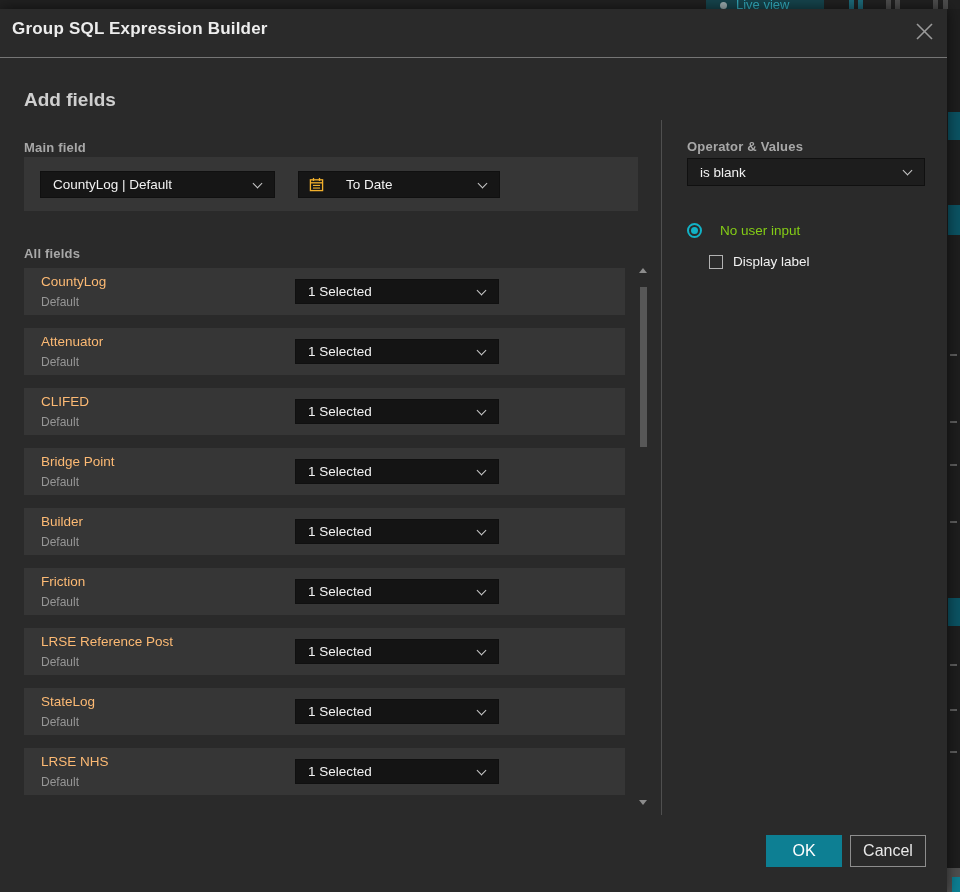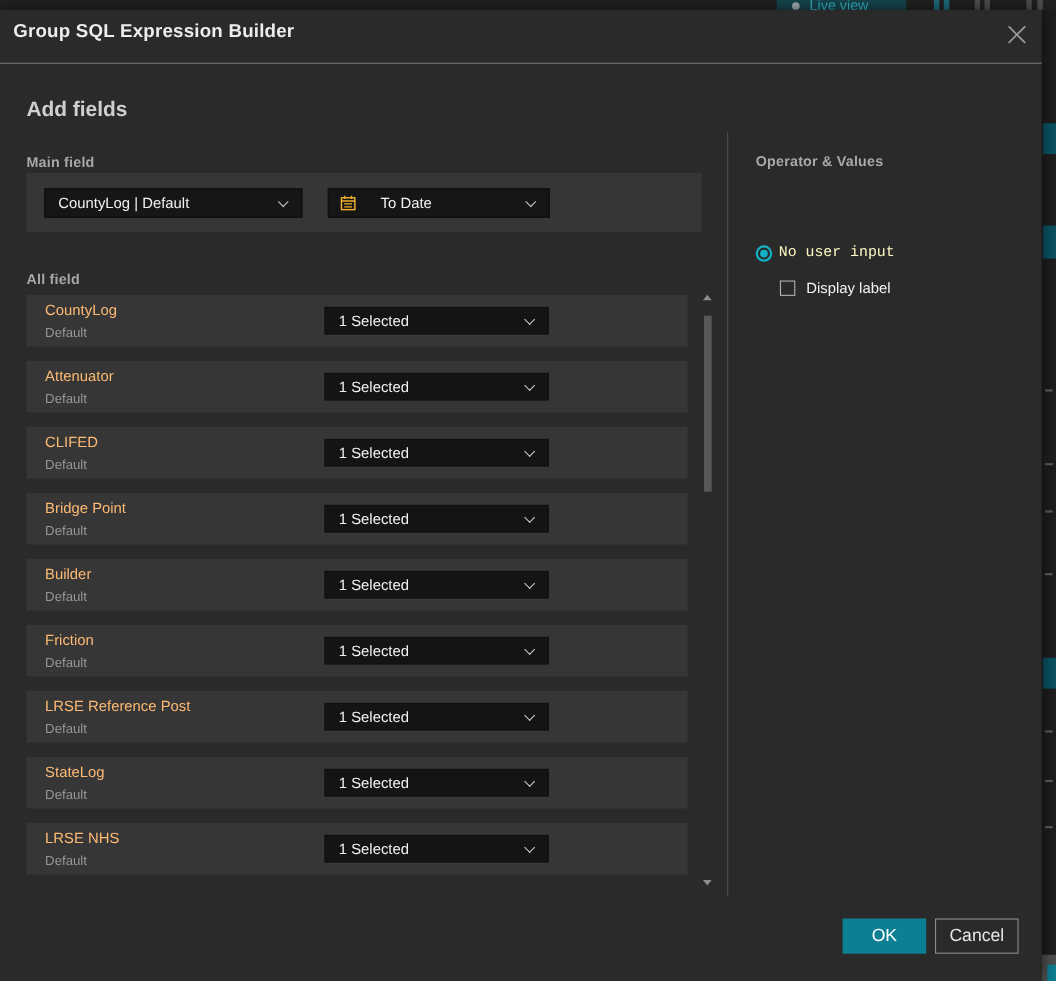--- a/index.html
+++ b/index.html
@@ -64,21 +64,21 @@
   .sb-thumb { position:absolute; left:1px; top:25px; width:7px; height:160px; background:#575757; cursor:pointer; }
 
   .vdivider { position:absolute; left:661px; top:111px; width:1px; height:695px; background:#4f4f4f; }
 
   
   .dd-op { left:687px; top:149px; width:238px; height:28px; background:#1d1d1d; }
   .radio-row { position:absolute; left:687px; top:214px; display:flex; align-items:center; cursor:pointer; }
   .radio-outer { width:15px; height:15px; border-radius:50%; border:2px solid #12b2c6;
                  display:flex; align-items:center; justify-content:center; flex:none; }
   .radio-dot { width:7px; height:7px; border-radius:50%; background:#12b2c6; }
-  .radio-label { margin-left:6px; font-size:13.5px; color:#fef9c3;font-family:Liberation Mono, monospace; }
+  .radio-label { margin-left:18px; font-size:13.5px; color:#84cc16; }
   .check-row { position:absolute; left:709px; top:245px; display:flex; align-items:center; cursor:pointer; }
   .checkbox { width:14px; height:14px; border:1.5px solid #b2b2b2; background:transparent; flex:none; }
   .check-label { margin-left:10px; font-size:13.5px; color:#f2f2f2; }
 
   
   .btn { position:absolute; top:826px; width:76px; height:32px; display:flex; align-items:center;
          justify-content:center; font-size:16px; cursor:pointer; }
   .btn-ok { left:766px; background:#0d7f93; color:#ffffff; }
   .btn-cancel { left:850px; background:transparent; border:1px solid #8d8d8d; color:#e8e8e8; }
 </style>
@@ -144,21 +144,21 @@
             <line x1="11.2" y1="1" x2="11.2" y2="4.2" stroke="#f2b02c" stroke-width="1.4"></line>
             <line x1="4.2" y1="9" x2="11.8" y2="9" stroke="#f2b02c" stroke-width="1.2"></line>
             <line x1="4.2" y1="11.8" x2="11.8" y2="11.8" stroke="#f2b02c" stroke-width="1.2"></line>
           </svg>
         </span>
         <span class="ddtext">To Date</span>
         <span class="chev"></span>
       </div>
     </div>
 
-    <div class="h-sec" style="left:24px; top:237px">All field</div>
+    <div class="h-sec" style="left:24px; top:237px">All fields</div>
 
     <div class="rows">
       <div class="row">
         <div class="fname">CountyLog</div>
         <div class="fsub">Default</div>
         <div class="dd row-dd">
           <span class="ddtext">1 Selected</span>
           <span class="chev"></span>
         </div>
       </div>
@@ -230,20 +230,24 @@
 
     <div class="sbar">
       <div class="sb-up"></div>
       <div class="sb-thumb"></div>
       <div class="sb-down"></div>
     </div>
 
     <div class="vdivider"></div>
 
     <div class="h-sec" style="left:687px; top:130px">Operator &amp; Values</div>
+    <div class="dd dd-op">
+      <span class="ddtext">is blank</span>
+      <span class="chev"></span>
+    </div>
 
     <div class="radio-row">
       <span class="radio-outer">
         <span class="radio-dot"></span>
       </span>
       <span class="radio-label">No user input</span>
     </div>
 
     <div class="check-row">
       <span class="checkbox"></span>

